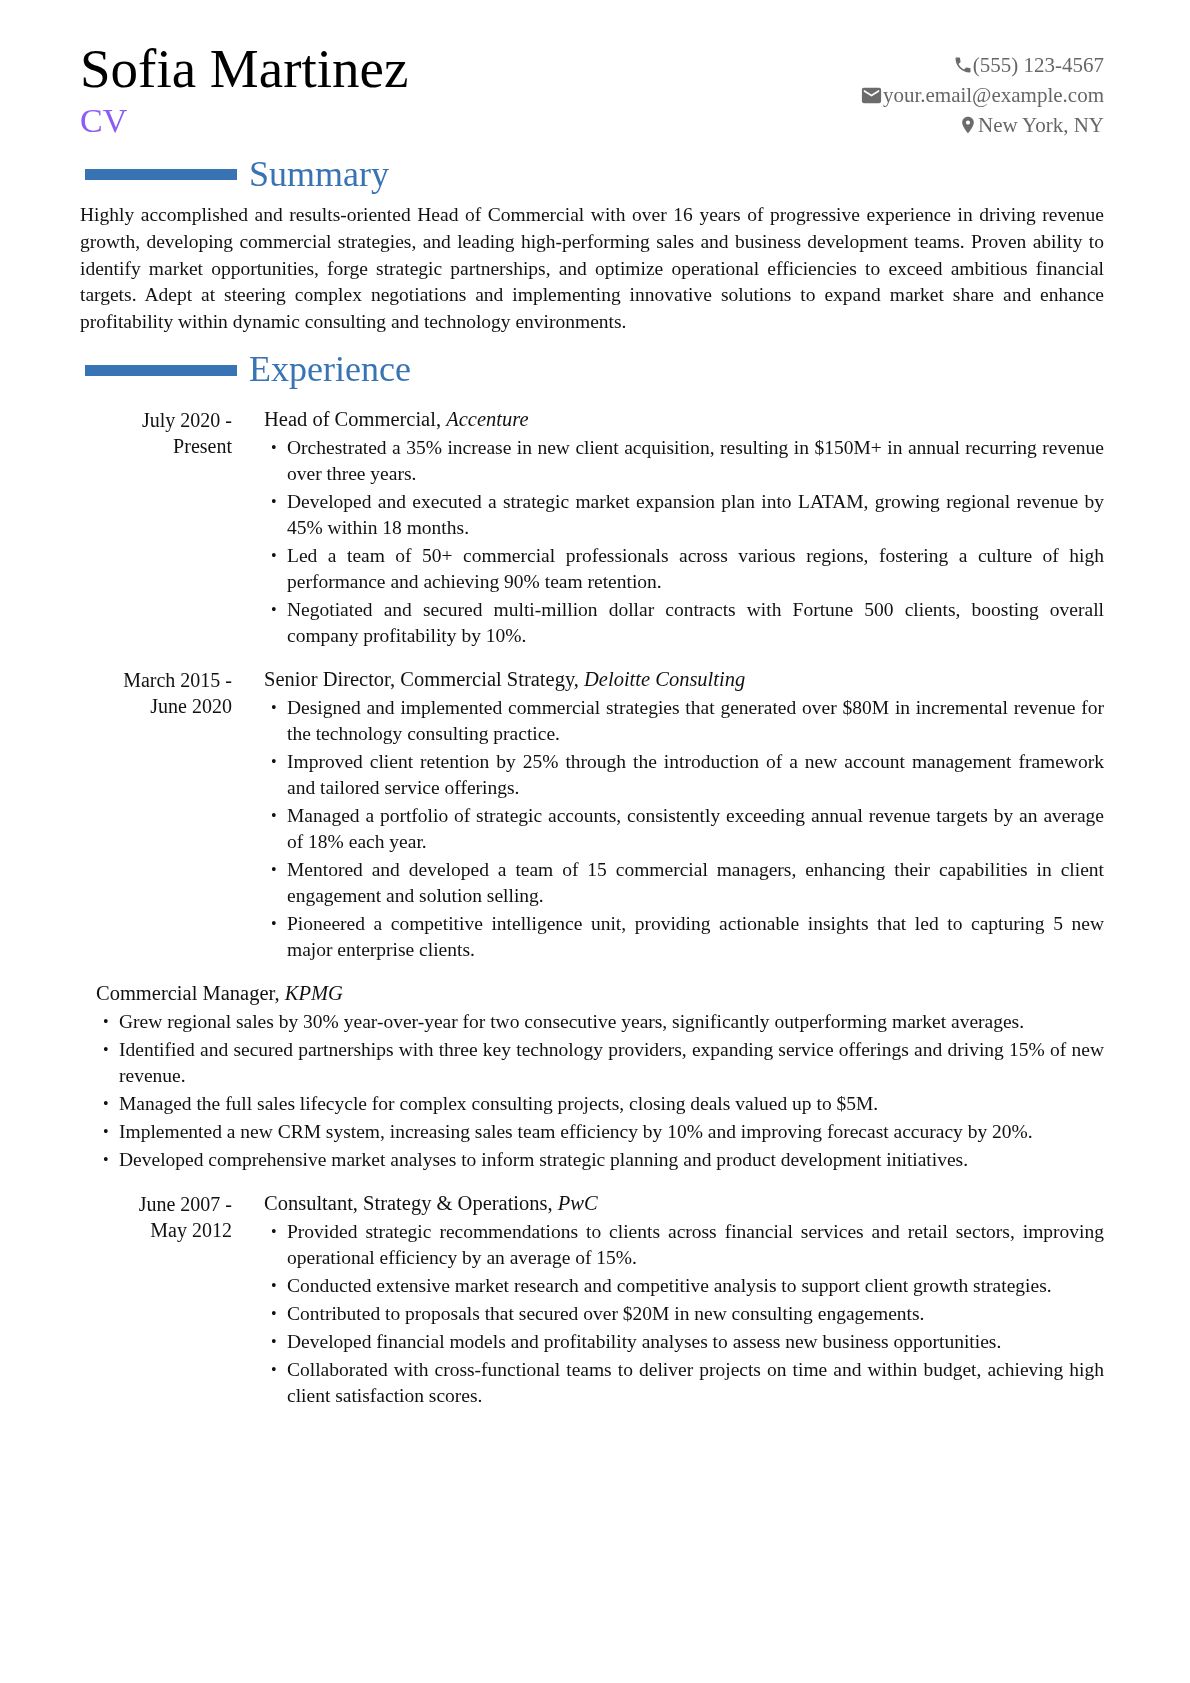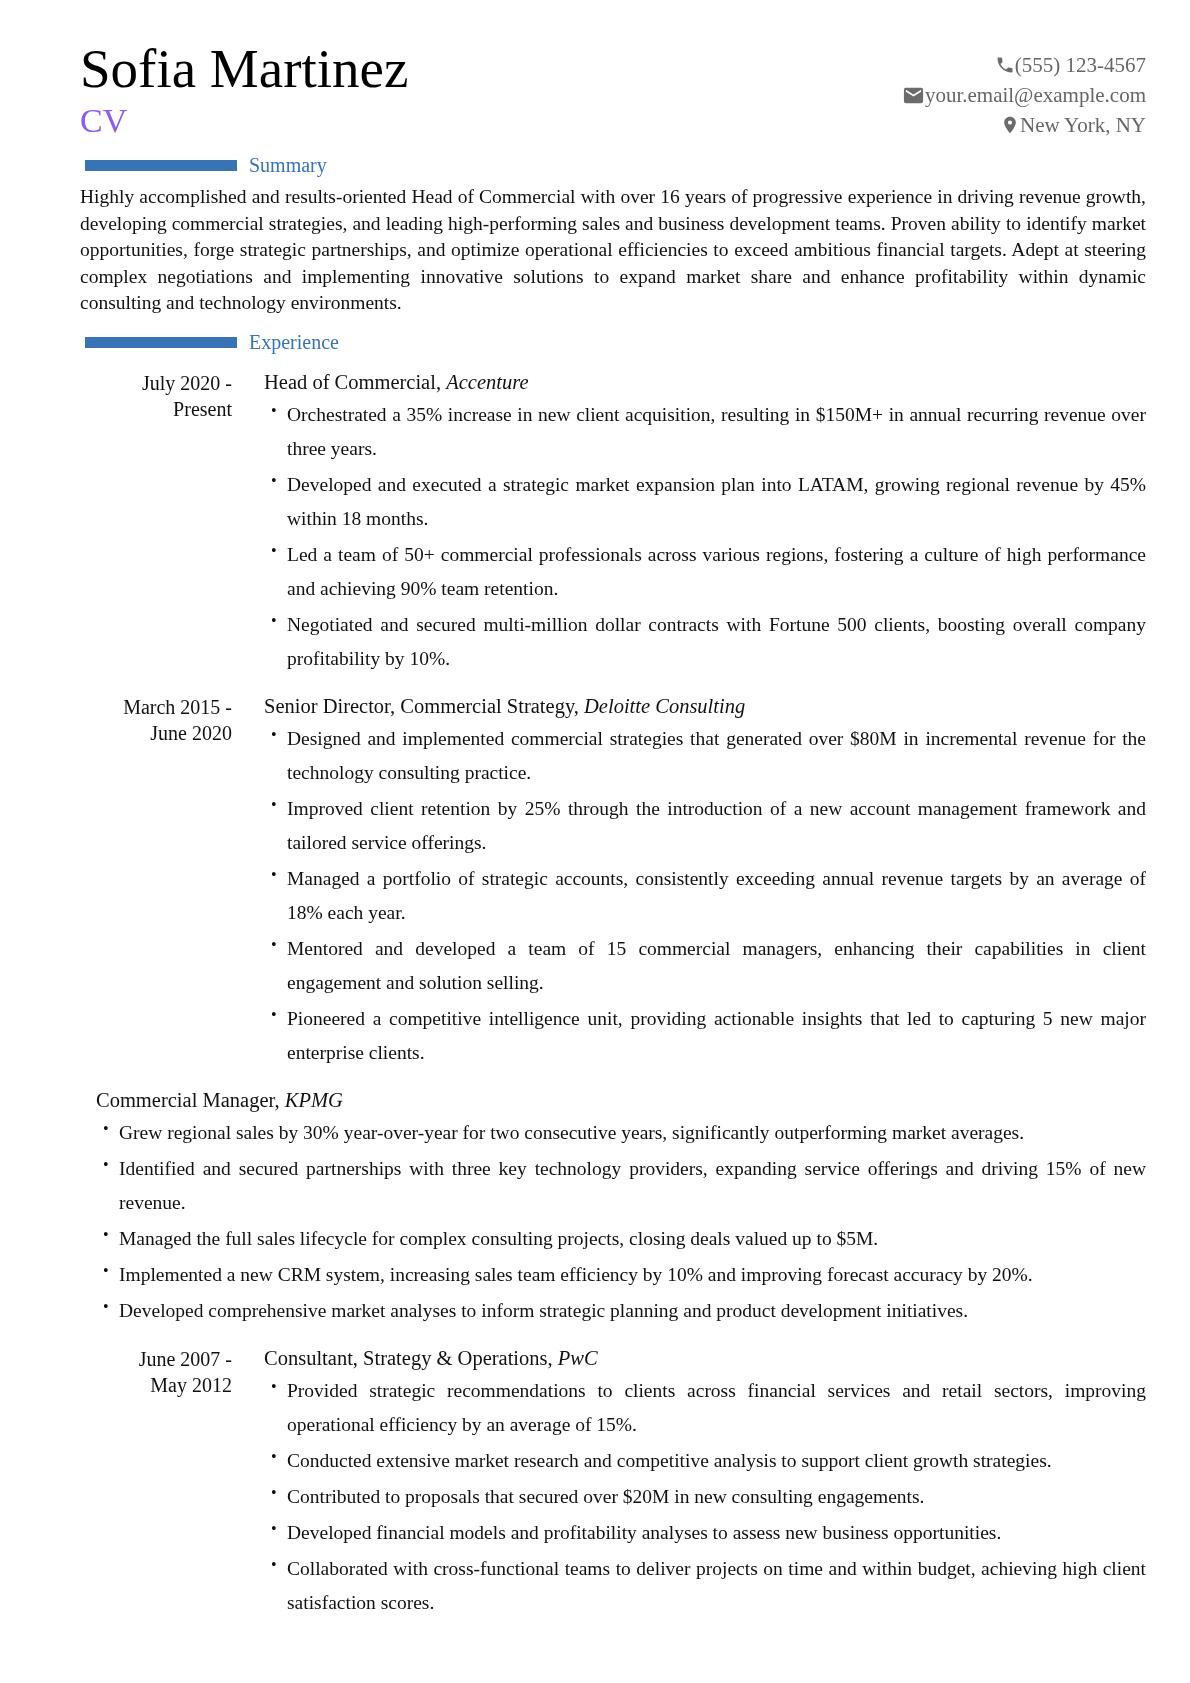--- a/index.html
+++ b/index.html
@@ -1,21 +1,21 @@
 <!DOCTYPE html>
 <html lang="en" style="--accent: #3873b3;"><head>
 <meta charset="utf-8">
 <style>
   :root { --accent: #3873b3; }
   html, body { margin: 0; padding: 0; background: #ffffff; }
   .page {
     width: 1190px;
     height: 1683px;
     box-sizing: border-box;
-    padding: 40px 44px 0 80px;
+    padding: 40px 86px 0 80px;
     font-family: "Liberation Serif", "DejaVu Serif", serif;
     color: #111111;
     overflow: hidden;
     background: #ffffff;
   }
 
   
   .header { display: flex; justify-content: space-between; align-items: flex-start; }
   .name {
     font-size: 55px;
@@ -49,21 +49,21 @@
   .section-heading { display: flex; align-items: center; margin-top: 14px; }
   .rule {
     width: 152px;
     height: 11px;
     background: var(--accent);
     margin-left: 5px;
     margin-right: 12px;
     flex: none;
   }
   .section-title {
-    font-size: 20px;
+    font-size: 36px;
     font-weight: 400;
     color: var(--accent);
     margin: 0;
     line-height: 1.15;
   }
   .summary {
     font-size: 19.5px;
     line-height: 26.6px;
     text-align: justify;
     margin: 7px 0 0 0;
@@ -89,21 +89,21 @@
     margin: 0 0 3px 0;
     line-height: 26px;
   }
   .job-title { font-weight: 400; }
   .job-company { font-style: italic; }
   ul.job-bullets { list-style: none; margin: 0; padding: 0; }
   ul.job-bullets li {
     position: relative;
     padding-left: 23px;
     font-size: 19.5px;
-    line-height: 34px;
+    line-height: 26px;
     text-align: justify;
     margin-bottom: 2px;
     hyphens: auto;
     -webkit-hyphens: auto;
   }
   ul.job-bullets li::before {
     content: "\2022";
     position: absolute;
     left: 7px;
     top: 0;

